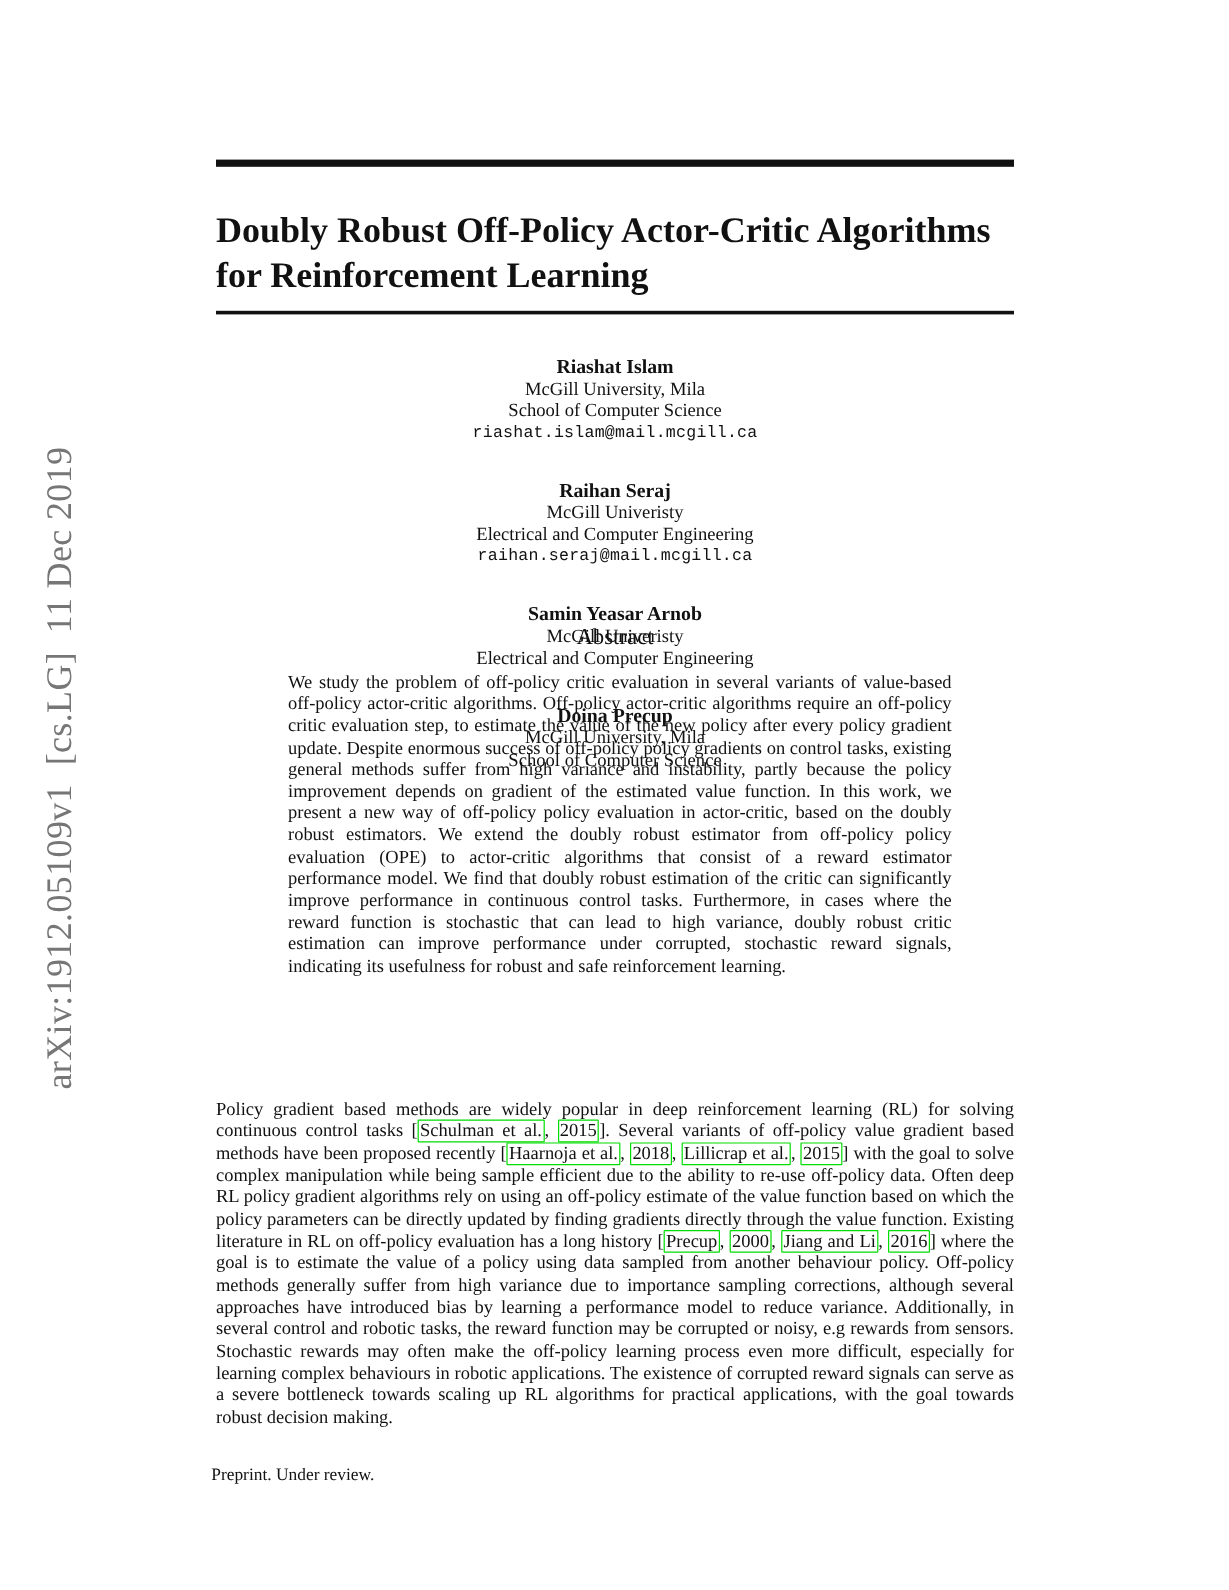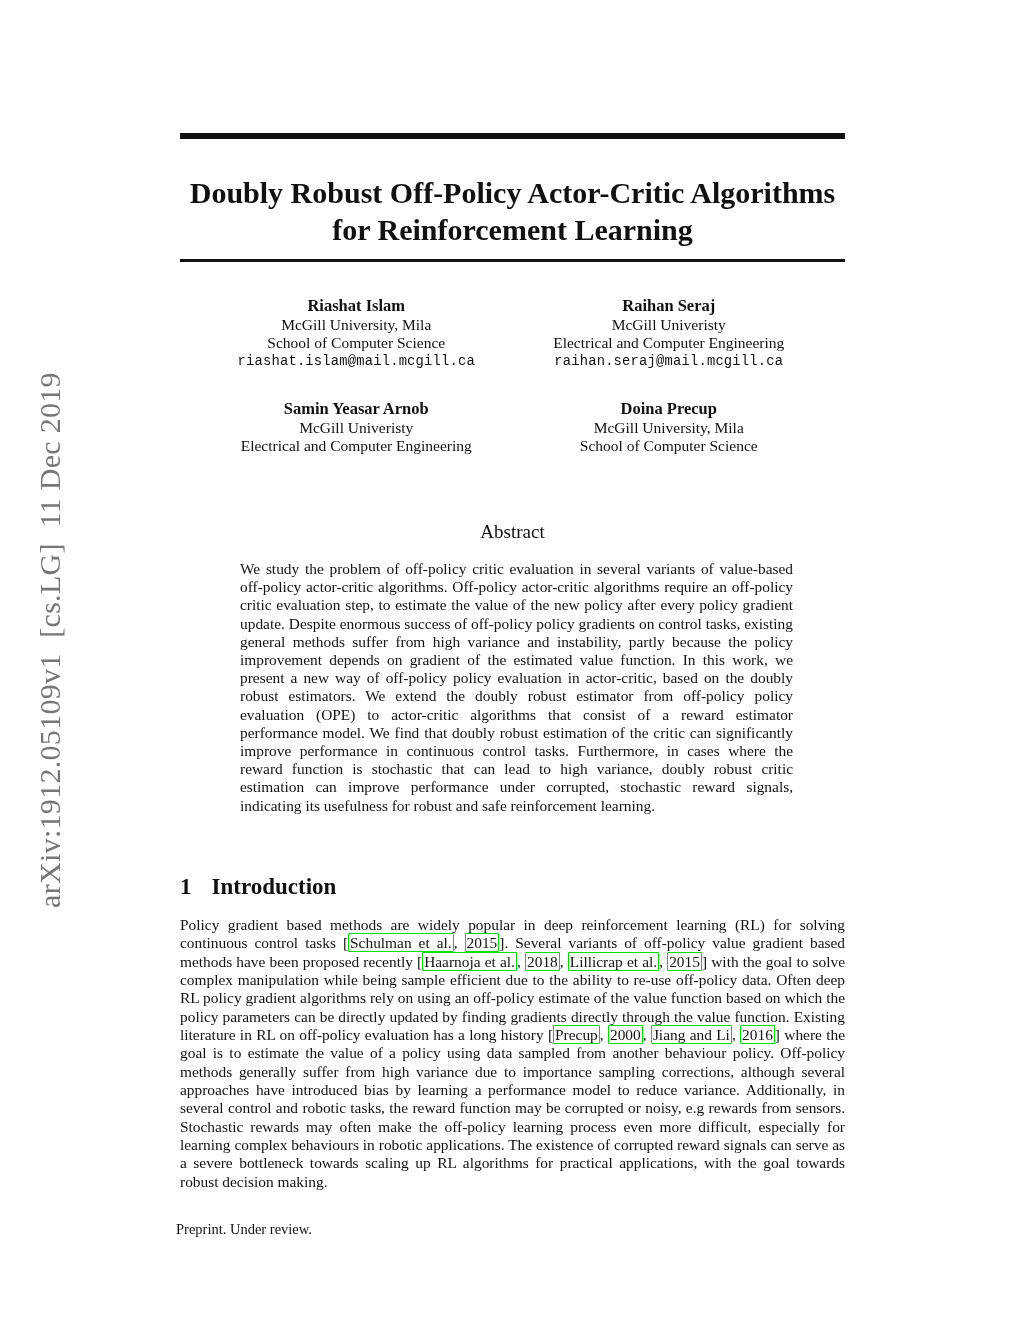--- a/index.html
+++ b/index.html
@@ -24,27 +24,27 @@
     font-size:30px;line-height:44px;text-align:center;
     color:var(--watermark-color);white-space:pre;letter-spacing:0.3px;
   }
 
   .rule{position:absolute;left:180px;width:665px;background:var(--rule-color);}
   .rule-thick{top:133px;height:6px;}
   .rule-thin{top:259px;height:2.5px;}
 
   .title{
     position:absolute;top:174px;left:180px;width:665px;margin:0;
-    text-align:center;font-weight:bold;font-size:30px;line-height:37px;
+    font-weight:bold;font-size:30px;line-height:37px;
   }
   .title span{display:block;}
 
   .authors{
     position:absolute;top:297px;left:200px;width:625px;
-    display:grid;grid-template-columns:1fr 1fr;row-gap:29px;
+    display:grid;grid-template-columns:1fr;row-gap:29px;
   }
   .author{ text-align:center;font-size:15.5px;line-height:18.5px; }
   .author .name{font-weight:bold;font-size:16.5px;}
   .author .email{font-family:"Liberation Mono", monospace;font-size:13.8px;letter-spacing:0.2px;}
 
   .abs-heading{
     position:absolute;top:521px;left:180px;width:665px;
     text-align:center;font-weight:normal;font-size:19px;
   }
   .abs-body{
@@ -111,21 +111,18 @@
     <div class="author">
       <div class="name">Doina Precup</div>
       <div>McGill University, Mila</div>
       <div>School of Computer Science</div>
     </div>
   </div>
 
   <div class="abs-heading">Abstract</div>
   <div class="abs-body">We study the problem of off-policy critic evaluation in several variants of value-based off-policy actor-critic algorithms. Off-policy actor-critic algorithms require an off-policy critic evaluation step, to estimate the value of the new policy after every policy gradient update. Despite enormous success of off-policy policy gradients on control tasks, existing general methods suffer from high variance and instability, partly because the policy improvement depends on gradient of the estimated value function. In this work, we present a new way of off-policy policy evaluation in actor-critic, based on the doubly robust estimators. We extend the doubly robust estimator from off-policy policy evaluation (OPE) to actor-critic algorithms that consist of a reward estimator performance model. We find that doubly robust estimation of the critic can significantly improve performance in continuous control tasks. Furthermore, in cases where the reward function is stochastic that can lead to high variance, doubly robust critic estimation can improve performance under corrupted, stochastic reward signals, indicating its usefulness for robust and safe reinforcement learning.</div>
 
-  <div class="sec-heading">
-    <span class="sec-num">1</span><span class="sec-title">Introduction</span>
-  </div>
 
   <p class="body-par">Policy gradient based methods are widely popular in deep reinforcement learning (RL) for solving continuous control tasks [<span class="cite">Schulman et al.</span>, <span class="cite">2015</span>]. Several variants of off-policy value gradient based methods have been proposed recently [<span class="cite">Haarnoja et al.</span>, <span class="cite">2018</span>, <span class="cite">Lillicrap et al.</span>, <span class="cite">2015</span>] with the goal to solve complex manipulation while being sample efficient due to the ability to re-use off-policy data. Often deep RL policy gradient algorithms rely on using an off-policy estimate of the value function based on which the policy parameters can be directly updated by finding gradients directly through the value function. Existing literature in RL on off-policy evaluation has a long history [<span class="cite">Precup</span>, <span class="cite">2000</span>, <span class="cite">Jiang and Li</span>, <span class="cite">2016</span>] where the goal is to estimate the value of a policy using data sampled from another behaviour policy. Off-policy methods generally suffer from high variance due to importance sampling corrections, although several approaches have introduced bias by learning a performance model to reduce variance. Additionally, in several control and robotic tasks, the reward function may be corrupted or noisy, e.g rewards from sensors. Stochastic rewards may often make the off-policy learning process even more difficult, especially for learning complex behaviours in robotic applications. The existence of corrupted reward signals can serve as a severe bottleneck towards scaling up RL algorithms for practical applications, with the goal towards robust decision making.</p>
 
   <div class="footer">Preprint. Under review.</div>
 
 </div>
 
 </body></html>

